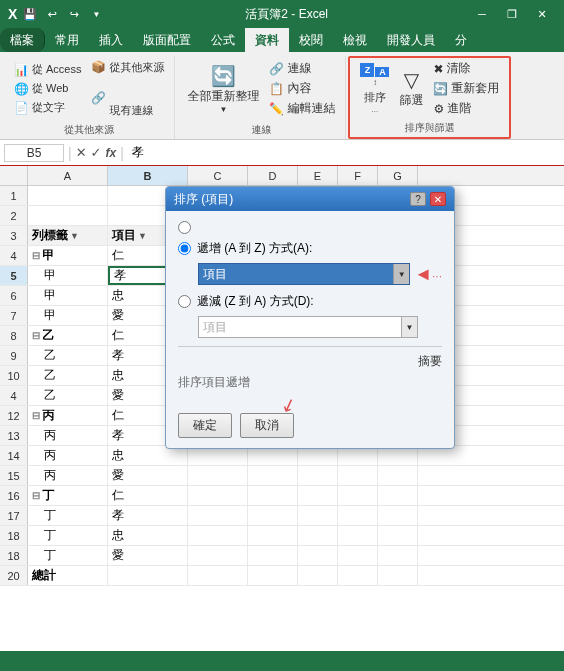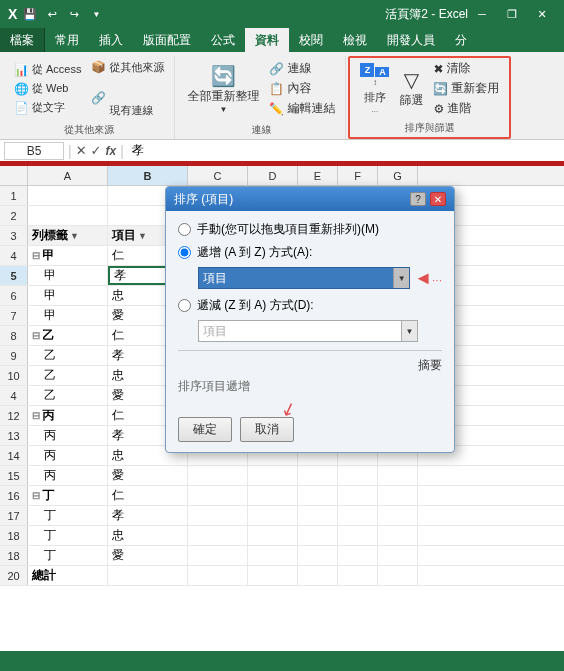--- a/index.html
+++ b/index.html
@@ -9,21 +9,21 @@
     .title-bar {
       background: #217346;
       color: white;
       height: 28px;
       display: flex;
       align-items: center;
       justify-content: space-between;
       padding: 0 8px;
     }
     .title-bar-left { display: flex; align-items: center; gap: 4px; }
-    .title-bar-title { flex: 1; text-align: right; font-size: 12px; color: white; }
+    .title-bar-title { flex: 1; text-align: center; font-size: 12px; color: white; }
     .title-bar-controls { display: flex; gap: 2px; }
     .title-btn { width: 28px; height: 20px; background: transparent; border: none; color: white; cursor: pointer; font-size: 11px; display: flex; align-items: center; justify-content: center; }
 
     
     .qa-icon { width: 18px; height: 18px; display: inline-flex; align-items: center; justify-content: center; color: white; font-size: 11px; }
 
     
     .ribbon-tabs {
       background: #217346;
       display: flex;
@@ -102,21 +102,21 @@
     .sort-highlight {
       border: 2px solid #e74c3c;
       border-radius: 2px;
     }
 
     
     .formula-bar {
       display: flex;
       align-items: center;
       height: 26px;
-      border-bottom: 5px solid #b91c1c;
+      border-bottom: 1px solid #b91c1c;
       background: #fff;
       padding: 0 4px;
       gap: 4px;
     }
     .cell-ref {
       width: 60px;
       border: 1px solid #ccc;
       text-align: center;
       font-size: 12px;
       padding: 1px 4px;
@@ -401,21 +401,21 @@
   </div>
   <span class="title-bar-title">活頁簿2 - Excel</span>
   <div class="title-bar-controls">
     <button class="title-btn">─</button>
     <button class="title-btn">❐</button>
     <button class="title-btn close">✕</button>
   </div>
 </div>
 
 <div class="ribbon-tabs">
-  <div class="ribbon-tab" style="background:#1a5c35; border-right:1px solid #0f4025;">
+  <div class="ribbon-tab" style="background:#1a5c35; border-right:1px solid #0f4025;border-radius:9px;">
     <span>檔案</span>
   </div>
   <div class="ribbon-tab">
     <span>常用</span>
   </div>
   <div class="ribbon-tab">
     <span>插入</span>
   </div>
   <div class="ribbon-tab">
     <span>版面配置</span>
@@ -806,21 +806,20 @@
         <div class="dialog-title-icons">
           <div class="dialog-title-icon">?</div>
           <div class="dialog-title-icon close">✕</div>
         </div>
       </div>
 
       <div class="dialog-body">
 
         <div class="dialog-option">
           <input type="radio" name="sort-type" style="">
-          <label>手動(您可以拖曳項目重新排列)(M)</label>
         </div>
 
         <div class="dialog-option">
           <input type="radio" name="sort-type" checked="" style="">
           <label>遞增 (A 到 Z) 方式(A):</label>
         </div>
 
         <div class="dropdown-row">
           <div class="dialog-dropdown" style="position:relative; overflow:hidden;">
             <span class="dialog-dropdown-text">項目</span>

